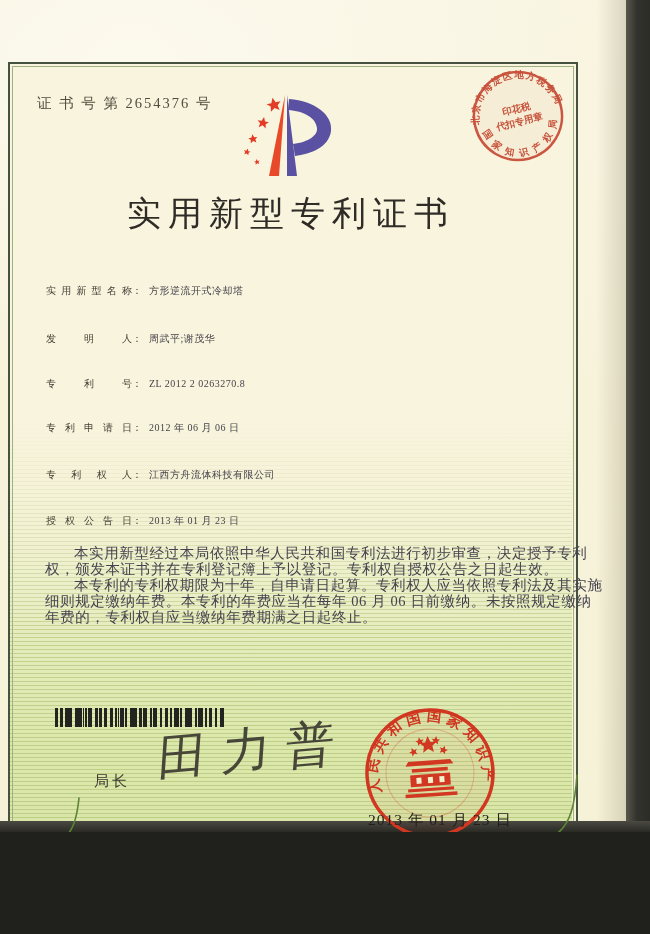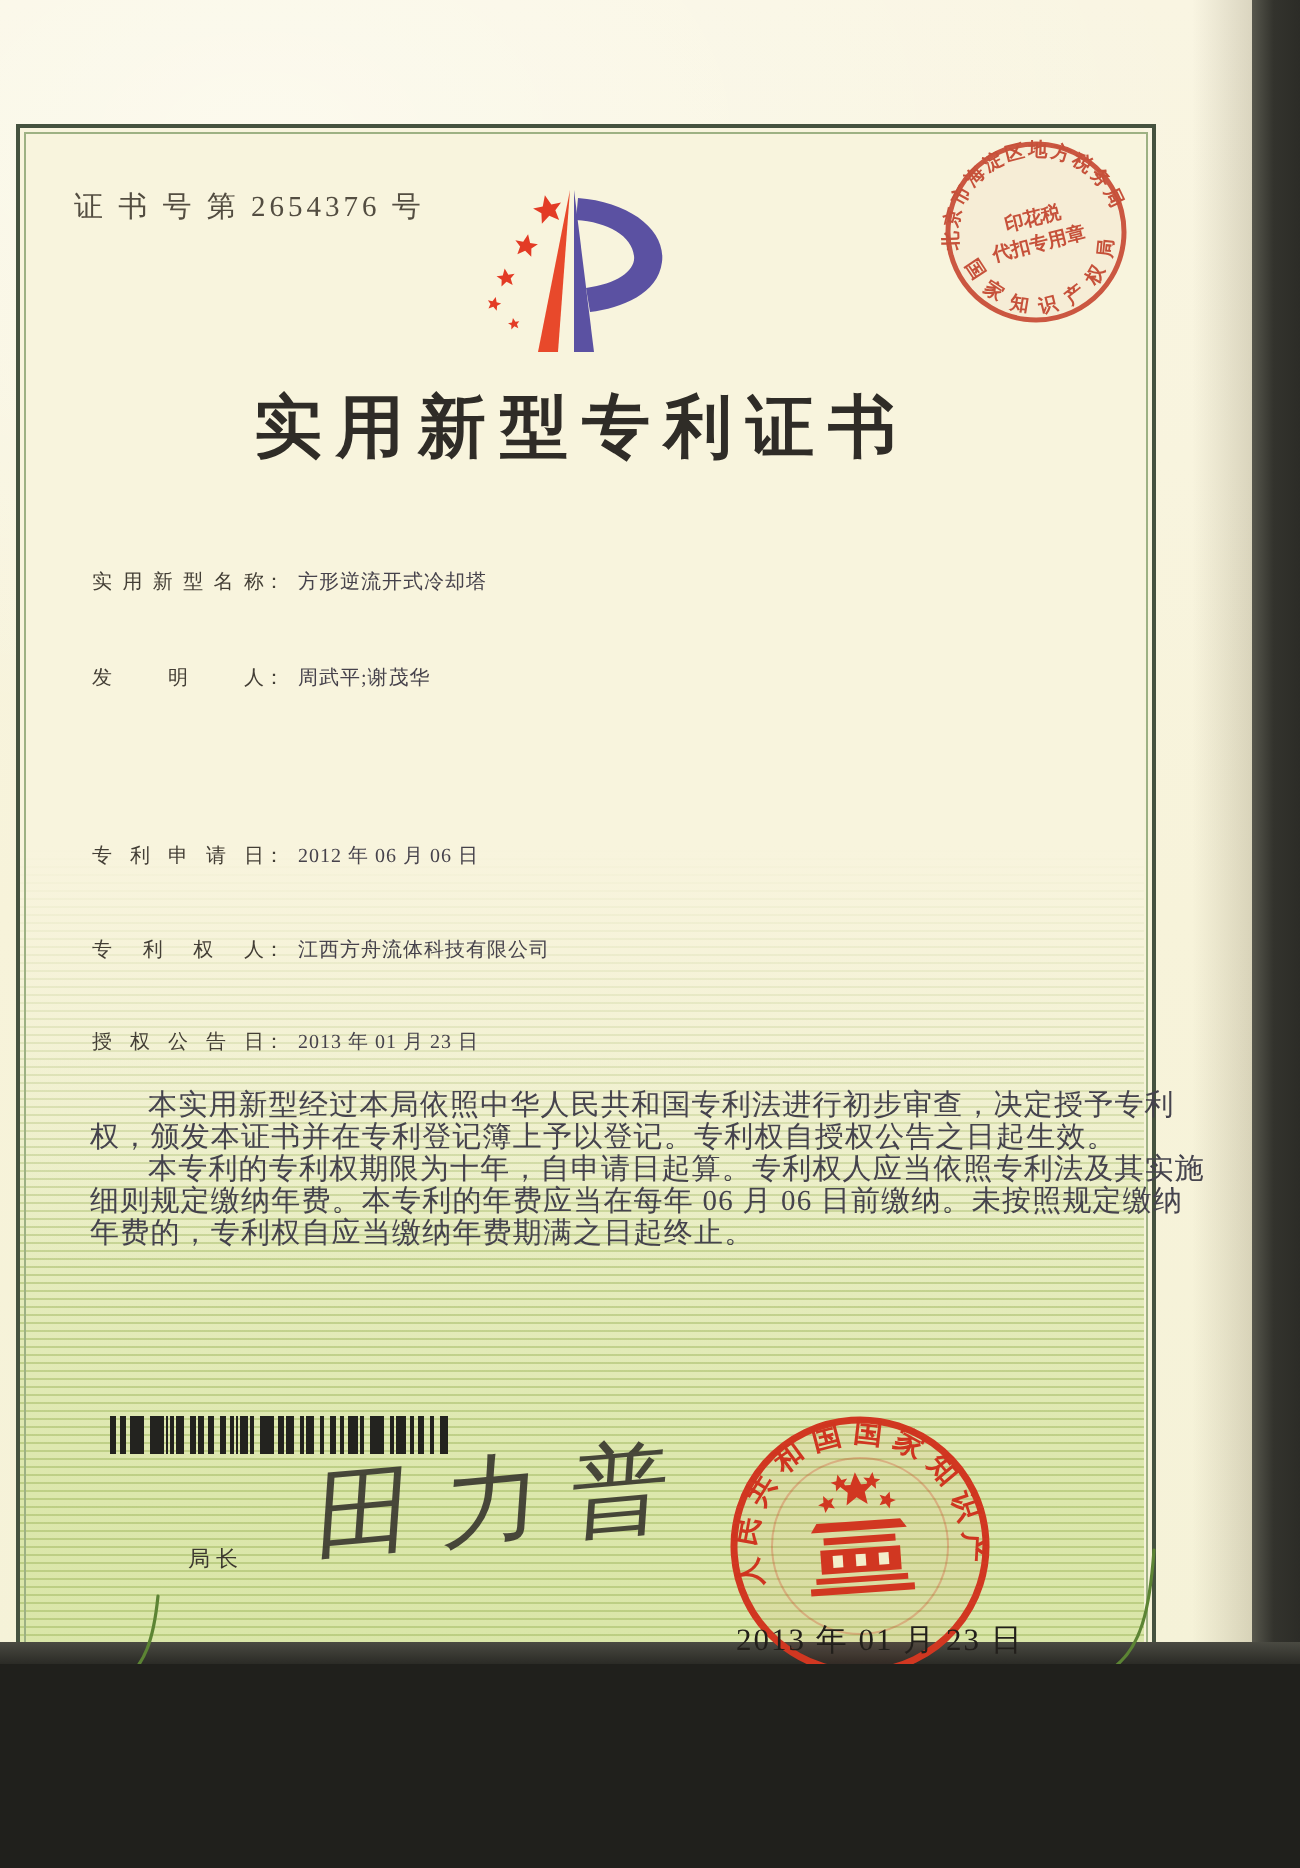--- a/index.html
+++ b/index.html
@@ -27,38 +27,38 @@
       repeating-linear-gradient(0deg, rgba(140,168,70,.38) 0 1px, rgba(0,0,0,0) 1px 4px),
       linear-gradient(to bottom,#f8f4dd 0%,#f3f1d4 45%,#e8edc2 66%,#dce7ac 84%,#d8e5a6 100%);
   }
   .frame{position:absolute;left:8px;top:62px;width:566px;height:818px;
     border:2px solid #45523f;outline:1px solid #9db183;outline-offset:-5px;}
   .content{position:absolute;inset:0;z-index:3;color:#44414a;}
 
   .cert-no{position:absolute;left:37px;top:94px;font-size:14.5px;letter-spacing:2px;color:#534d41;}
   .logo{position:absolute;left:238px;top:88px;}
   .title{position:absolute;left:8px;top:191px;width:566px;text-align:center;
-    font-size:34px;font-weight:700;letter-spacing:7px;color:#2f2c27;}
+    font-size:34px;font-weight:400;letter-spacing:7px;color:#2f2c27;}
 
   .field{position:absolute;left:46px;white-space:nowrap;font-size:10px;color:#46424b;}
   .flabel{display:inline-block;width:86px;text-align:justify;text-align-last:justify;color:#433e35;}
   .fcolon{color:#433e35;}
   .fvalue{margin-left:7px;letter-spacing:.5px;}
 
   .paras{position:absolute;left:45px;top:545px;width:560px;font-size:14.5px;
     line-height:16px;letter-spacing:.6px;color:#45434d;}
   .paras p{margin:0;text-indent:2em;}
 
   .barcode{position:absolute;left:55px;top:708px;width:170px;height:19px;
     background:
       repeating-linear-gradient(90deg,#23231f 0 2px,rgba(0,0,0,0) 2px 5px),
       repeating-linear-gradient(90deg,#23231f 0 1px,rgba(0,0,0,0) 1px 7px),
       repeating-linear-gradient(90deg,#23231f 0 3px,rgba(0,0,0,0) 3px 11px);}
 
-  .sig-title{position:absolute;left:94px;top:772px;font-size:11px;letter-spacing:3px;color:#3c382f;}
+  .sig-title{position:absolute;left:94px;top:772px;font-size:15px;letter-spacing:3px;color:#3c382f;}
   .sig-name{position:absolute;left:158px;top:726px;font-size:49px;letter-spacing:15px;
     color:#34322b;opacity:.88;transform:rotate(-5deg) skewX(-9deg);transform-origin:left center;
     white-space:nowrap;}
 
   .seal{position:absolute;left:360px;top:703px;mix-blend-mode:multiply;transform:rotate(-4deg);}
   .seal-date{position:absolute;left:368px;top:810px;font-size:15.5px;color:#221f1b;letter-spacing:1px;z-index:4;}
   .tax-stamp{position:absolute;left:466px;top:64px;mix-blend-mode:multiply;transform:rotate(-14deg);opacity:.96;}
 
   .footer{position:absolute;left:142px;top:850px;width:300px;text-align:center;
     font-size:13px;letter-spacing:1.5px;color:#45433b;text-decoration:underline;}
@@ -112,20 +112,23 @@
       <text x="52" y="61" text-anchor="middle" font-size="9.5" fill="#c44a33" font-weight="bold">代扣专用章</text>
     </svg>
 
     <div class="title">实用新型专利证书</div>
 
     <div class="field" style="top:284px">
       <span class="flabel">实用新型名称</span><span class="fcolon">：</span><span class="fvalue">方形逆流开式冷却塔</span>
     </div>
     <div class="field" style="top:332px">
       <span class="flabel">发明人</span><span class="fcolon">：</span><span class="fvalue">周武平;谢茂华</span>
+    </div>
+    <div class="field" style="top:377px">
+      <span class="flabel">专利号</span><span class="fcolon">：</span><span class="fvalue">ZL 2012 2 0263270.8</span>
     </div>
     <div class="field" style="top:421px">
       <span class="flabel">专利申请日</span><span class="fcolon">：</span><span class="fvalue">2012 年 06 月 06 日</span>
     </div>
     <div class="field" style="top:468px">
       <span class="flabel">专利权人</span><span class="fcolon">：</span><span class="fvalue">江西方舟流体科技有限公司</span>
     </div>
     <div class="field" style="top:514px">
       <span class="flabel">授权公告日</span><span class="fcolon">：</span><span class="fvalue">2013 年 01 月 23 日</span>
     </div>

